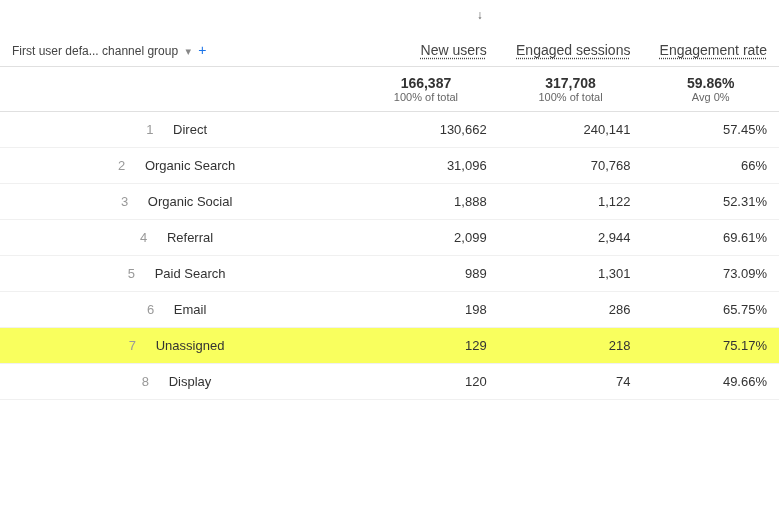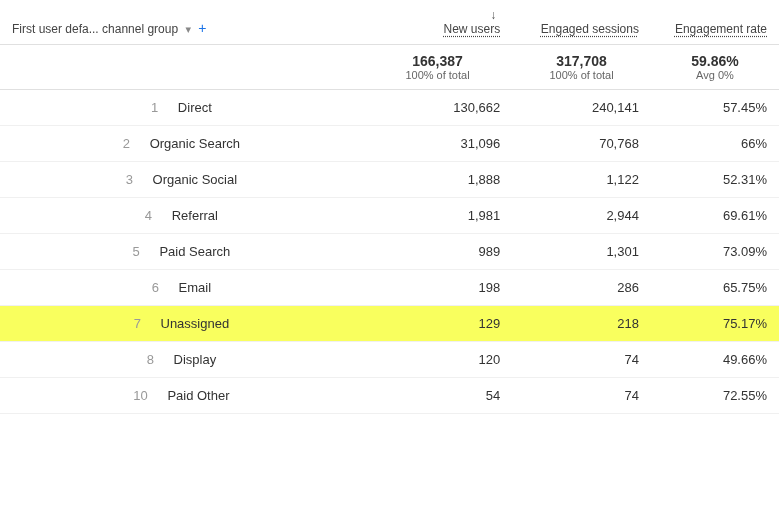--- a/index.html
+++ b/index.html
@@ -26,21 +26,22 @@
       color: #444;
       vertical-align: bottom;
       font-size: 12px;
     }
     thead tr th.col-dimension {
       text-align: left;
     }
     thead tr th .col-label {
       display: block;
       color: #444;
-      font-size: 12px;
+      font-size: 14px;
+      margin-top: 20px;
     }
     thead tr th .col-label.underline {
       text-decoration: underline dotted;
       text-underline-offset: 3px;
     }
     .totals-row td {
       padding: 8px 12px;
       text-align: center;
       border-bottom: 1px solid #e0e0e0;
       background: #fff;
@@ -167,21 +168,21 @@
       </td>
       <td>1,888</td>
       <td>1,122</td>
       <td>52.31%</td>
     </tr>
         <tr>
       <td class="col-dimension">
         <span class="row-num" style="color:#999;margin-right:16px;">4</span>
         <span>Referral</span>
       </td>
-      <td>1,981</td>
+      <td>2,099</td>
       <td>2,944</td>
       <td>69.61%</td>
     </tr>
         <tr>
       <td class="col-dimension">
         <span class="row-num" style="color:#999;margin-right:16px;">5</span>
         <span>Paid Search</span>
       </td>
       <td>989</td>
       <td>1,301</td>
@@ -206,25 +207,16 @@
       <td>75.17%</td>
     </tr>
         <tr>
       <td class="col-dimension">
         <span class="row-num" style="color:#999;margin-right:16px;">8</span>
         <span>Display</span>
       </td>
       <td>120</td>
       <td>74</td>
       <td>49.66%</td>
-    </tr>
-        <tr>
-      <td class="col-dimension">
-        <span class="row-num" style="color:#999;margin-right:16px;">10</span>
-        <span>Paid Other</span>
-      </td>
-      <td>54</td>
-      <td>74</td>
-      <td>72.55%</td>
     </tr>
       </tbody>
   </table>
 </div>
 
 </body></html>

